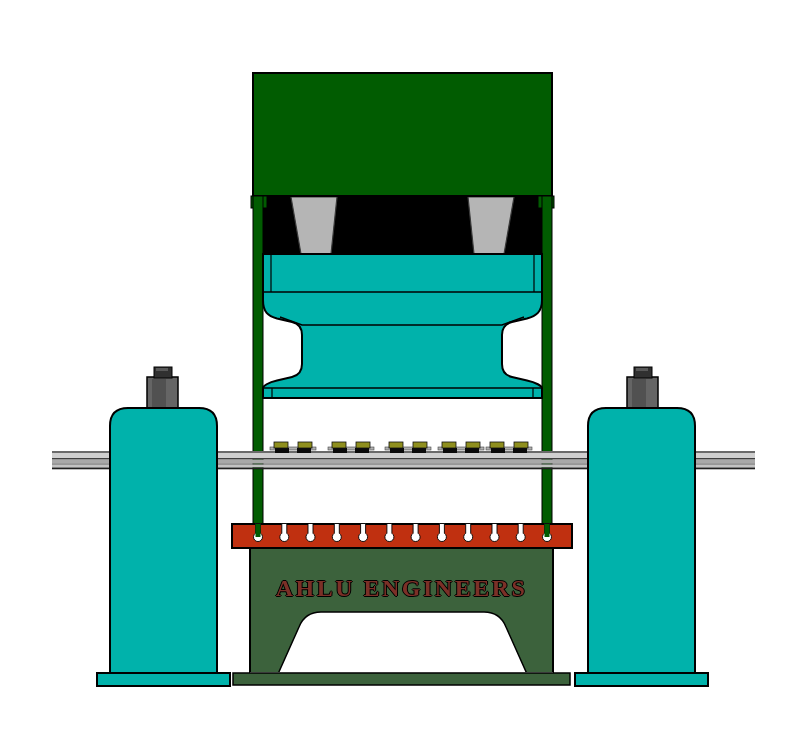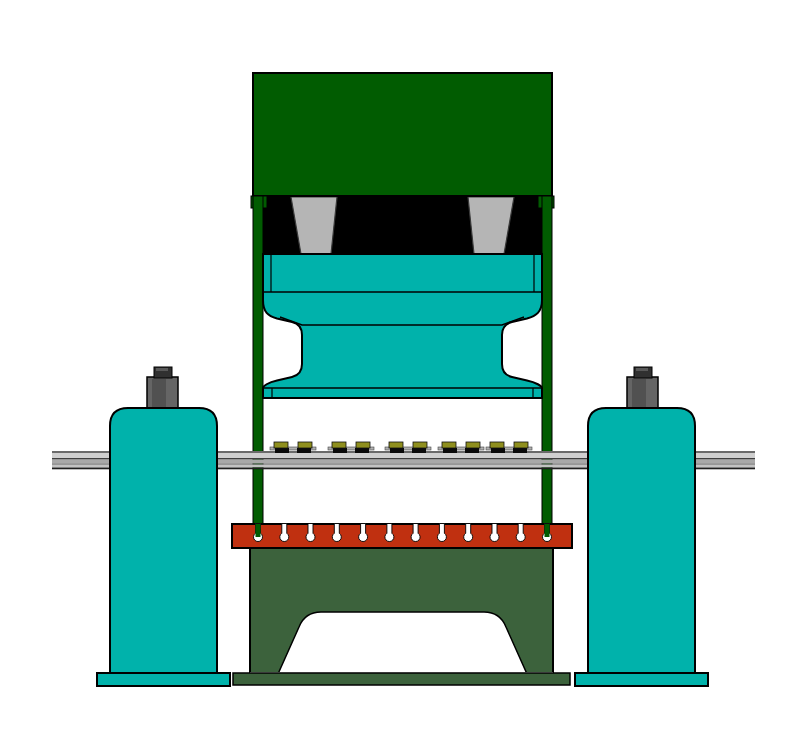--- a/index.html
+++ b/index.html
@@ -117,13 +117,14 @@
   <g>
     <rect x="632" y="379" width="14" height="28" fill="#7a7a7a"></rect>
     <rect x="627" y="377" width="31" height="31" fill="#4a4a4a" stroke="#000" stroke-width="1.5" fill-opacity="0.85"></rect>
     <rect x="634" y="367" width="18" height="11" fill="#303030" stroke="#000" stroke-width="1"></rect>
     <rect x="636" y="368" width="12" height="3" fill="#585858"></rect>
     <path d="M588,673 L588,426 Q588,408 606,408 L677,408 Q695,408 695,426 L695,673 Z" fill="#00b2ab" stroke="#000" stroke-width="2"></path>
     <rect x="575" y="673" width="133" height="13" fill="#00b2ab" stroke="#000" stroke-width="2"></rect>
   </g>
 </svg>
 
+<div class="brand">AHLU ENGINEERS</div>
 </div>
 
 </body></html>

